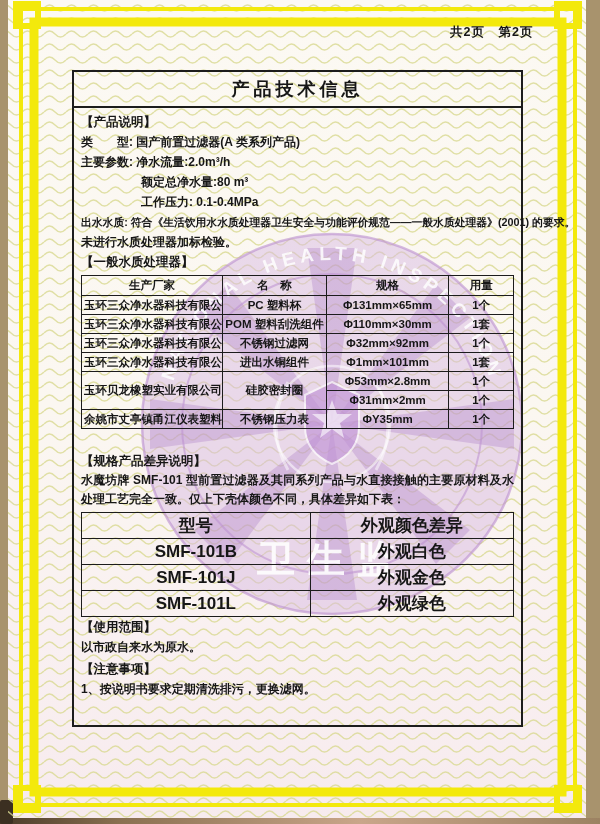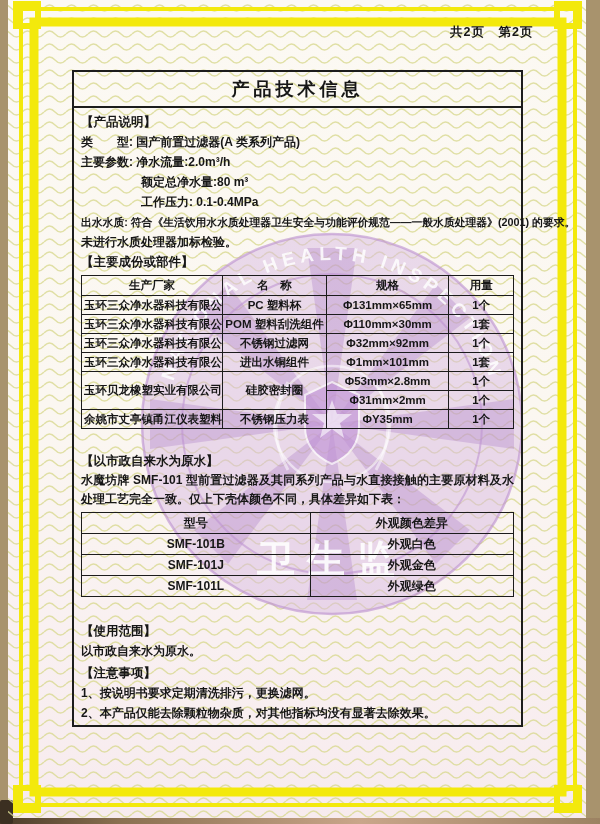--- a/index.html
+++ b/index.html
@@ -35,32 +35,32 @@
     text-align:center;font-size:18px;font-weight:bold;letter-spacing:4px;
     line-height:34px;
   }
   .doc-body{padding:4px 7px 0 7px;font-weight:bold;font-size:12px;}
   .h{font-size:12.5px;line-height:20px;}
   .ln{line-height:20px;white-space:nowrap;}
   .ln.indent{padding-left:60px;}
   .ln.small{font-size:10.8px;}
   table{border-collapse:collapse;width:100%;background:transparent;table-layout:fixed;}
   table.t1{margin-top:3px;border:1.5px solid #1c1c1c;font-size:11.5px;padding-left:12px;}
-  table.t2{margin-top:3px;border:1.5px solid #1c1c1c;font-size:12px;}
+  table.t2{margin-top:3px;border:1.5px solid #1c1c1c;font-size:17px;}
   td,th{
     border:1px solid #1c1c1c;text-align:center;vertical-align:middle;
     padding:1px 2px;font-weight:bold;overflow:hidden;white-space:nowrap;
   }
   .t1 th{height:17px;} .t1 td{height:16px;}
   .t2 th{height:18px;} .t2 td{height:18px;}
   .c-manu{width:33%;} .c-name{width:24%;} .c-spec{width:28.5%;} .c-qty{width:14.5%;}
   .m-model{width:53%;} .m-color{width:47%;border-radius:9px;}
   .gap-spec{margin-top:22px;}
   .para{line-height:19px;margin:0;text-align:justify;font-size:12px;}
-  .gap-usage{margin-top:24px;}
+  .gap-usage{}
   .gap-notes{margin-top:2px;}
 </style>
 </head>
 <body>
 
 <div class="paper"></div>
 <div class="bottom-strip"></div>
 <div class="corner-smudge"></div>
 
 <svg class="bg" width="600" height="824" viewBox="0 0 600 824">
@@ -122,21 +122,21 @@
     <div class="doc-body">
 
       <div class="h">【产品说明】</div>
       <div class="ln">类　　型: 国产前置过滤器(A 类系列产品)</div>
       <div class="ln">主要参数: 净水流量:2.0m³/h</div>
       <div class="ln indent">额定总净水量:80 m³</div>
       <div class="ln indent">工作压力: 0.1-0.4MPa</div>
       <div class="ln small">出水水质: 符合《生活饮用水水质处理器卫生安全与功能评价规范——一般水质处理器》(2001) 的要求。</div>
       <div class="ln">未进行水质处理器加标检验。</div>
 
-      <div class="h">【主要成份或部件】</div>
+      <div class="h">【一般水质处理器】</div>
 
       <table class="t1">
         <tbody>
             <tr>
           <th class="c-manu">生产厂家</th>
           <th class="c-name">名　称</th>
           <th class="c-spec">规格</th>
           <th class="c-qty">用量</th>
         </tr>
         <tr>
@@ -175,21 +175,21 @@
         </tr>
         <tr>
           <td>余姚市丈亭镇甬江仪表塑料厂</td>
           <td>不锈钢压力表</td>
           <td>ΦY35mm</td>
           <td>1个</td>
         </tr>
       </tbody>
         </table>
 
-      <div class="h gap-spec">【以市政自来水为原水】</div>
+      <div class="h gap-spec">【规格产品差异说明】</div>
       <p class="para">水魔坊牌 SMF-101 型前置过滤器及其同系列产品与水直接接触的主要原材料及水处理工艺完全一致。仅上下壳体颜色不同，具体差异如下表：</p>
 
       <table class="t2">
         <tbody>
             <tr>
           <th class="m-model">型号</th>
           <th class="m-color">外观颜色差异</th>
         </tr>
         <tr>
           <td>SMF-101B</td>
@@ -204,17 +204,16 @@
           <td>外观绿色</td>
         </tr>
       </tbody>
         </table>
 
       <div class="h gap-usage">【使用范围】</div>
       <div class="ln">以市政自来水为原水。</div>
 
       <div class="h gap-notes">【注意事项】</div>
       <div class="ln">1、按说明书要求定期清洗排污，更换滤网。</div>
-      <div class="ln">2、本产品仅能去除颗粒物杂质，对其他指标均没有显著去除效果。</div>
 
     </div>
   </div>
 </div>
 
 </body></html>

